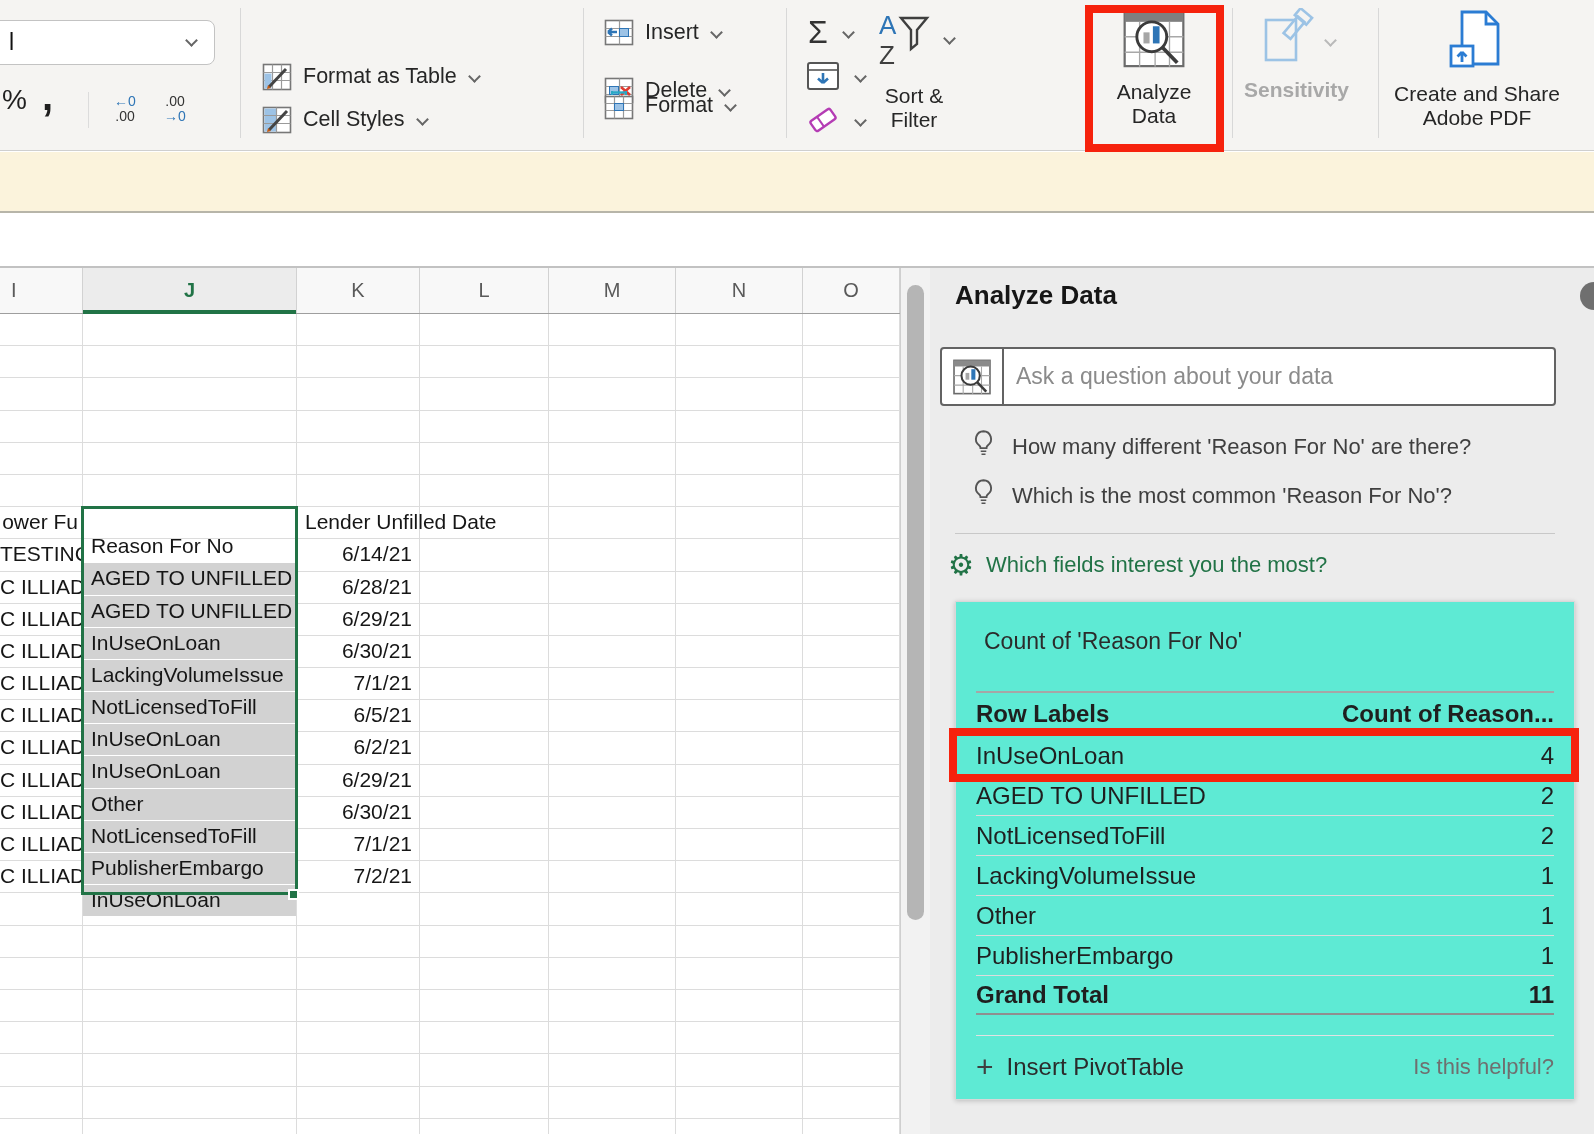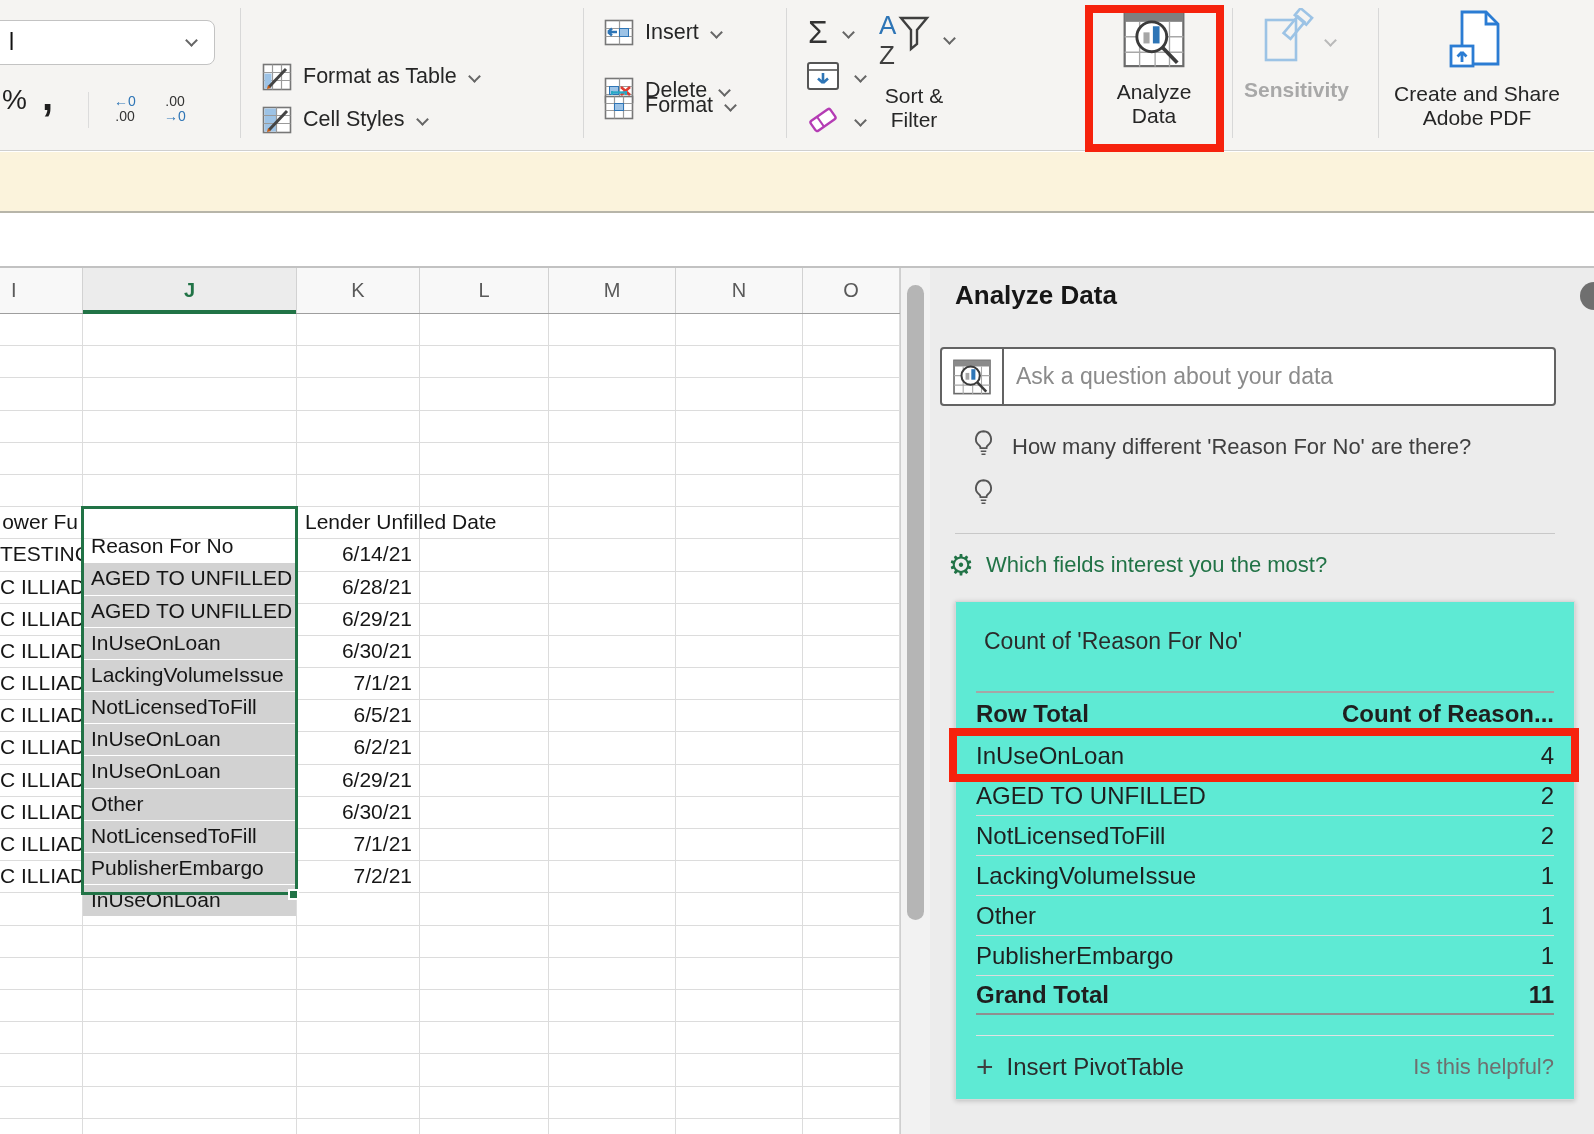--- a/index.html
+++ b/index.html
@@ -583,34 +583,35 @@
       </span>
       <span>How many different 'Reason For No' are there?</span>
     </div>
     <div class="qrow" style="top:206px;">
       <span>
         <svg width="27" height="30" viewBox="0 0 24 27">
             <path d="M12 2a7 7 0 0 0-4 12.6c.9.7 1.3 1.6 1.3 2.6h5.4c0-1 .4-1.9 1.3-2.6A7 7 0 0 0 12 2z" fill="none" stroke="#555" stroke-width="1.7"></path>
             <path d="M9.5 20h5M10.2 22.7h3.6" stroke="#555" stroke-width="1.5"></path>
           </svg>
       </span>
+      <span>Which is the most common 'Reason For No'?</span>
     </div>
 
     <div class="divline"></div>
 
     <div class="fieldsrow">
       <span class="gear">⚙</span>
       <span>Which fields interest you the most?</span>
     </div>
 
     <div class="card" id="card">
       <div class="card-title">Count of 'Reason For No'</div>
       <div class="tbl" id="tbl">
         <div class="tbl-row head">
-          <span>Row Total</span>
+          <span>Row Labels</span>
           <span>Count of Reason...</span>
         </div>
         <div class="tbl-row">
             <span>InUseOnLoan</span>
             <span>4</span>
           </div>
           <div class="tbl-row">
             <span>AGED TO UNFILLED</span>
             <span>2</span>
           </div>

